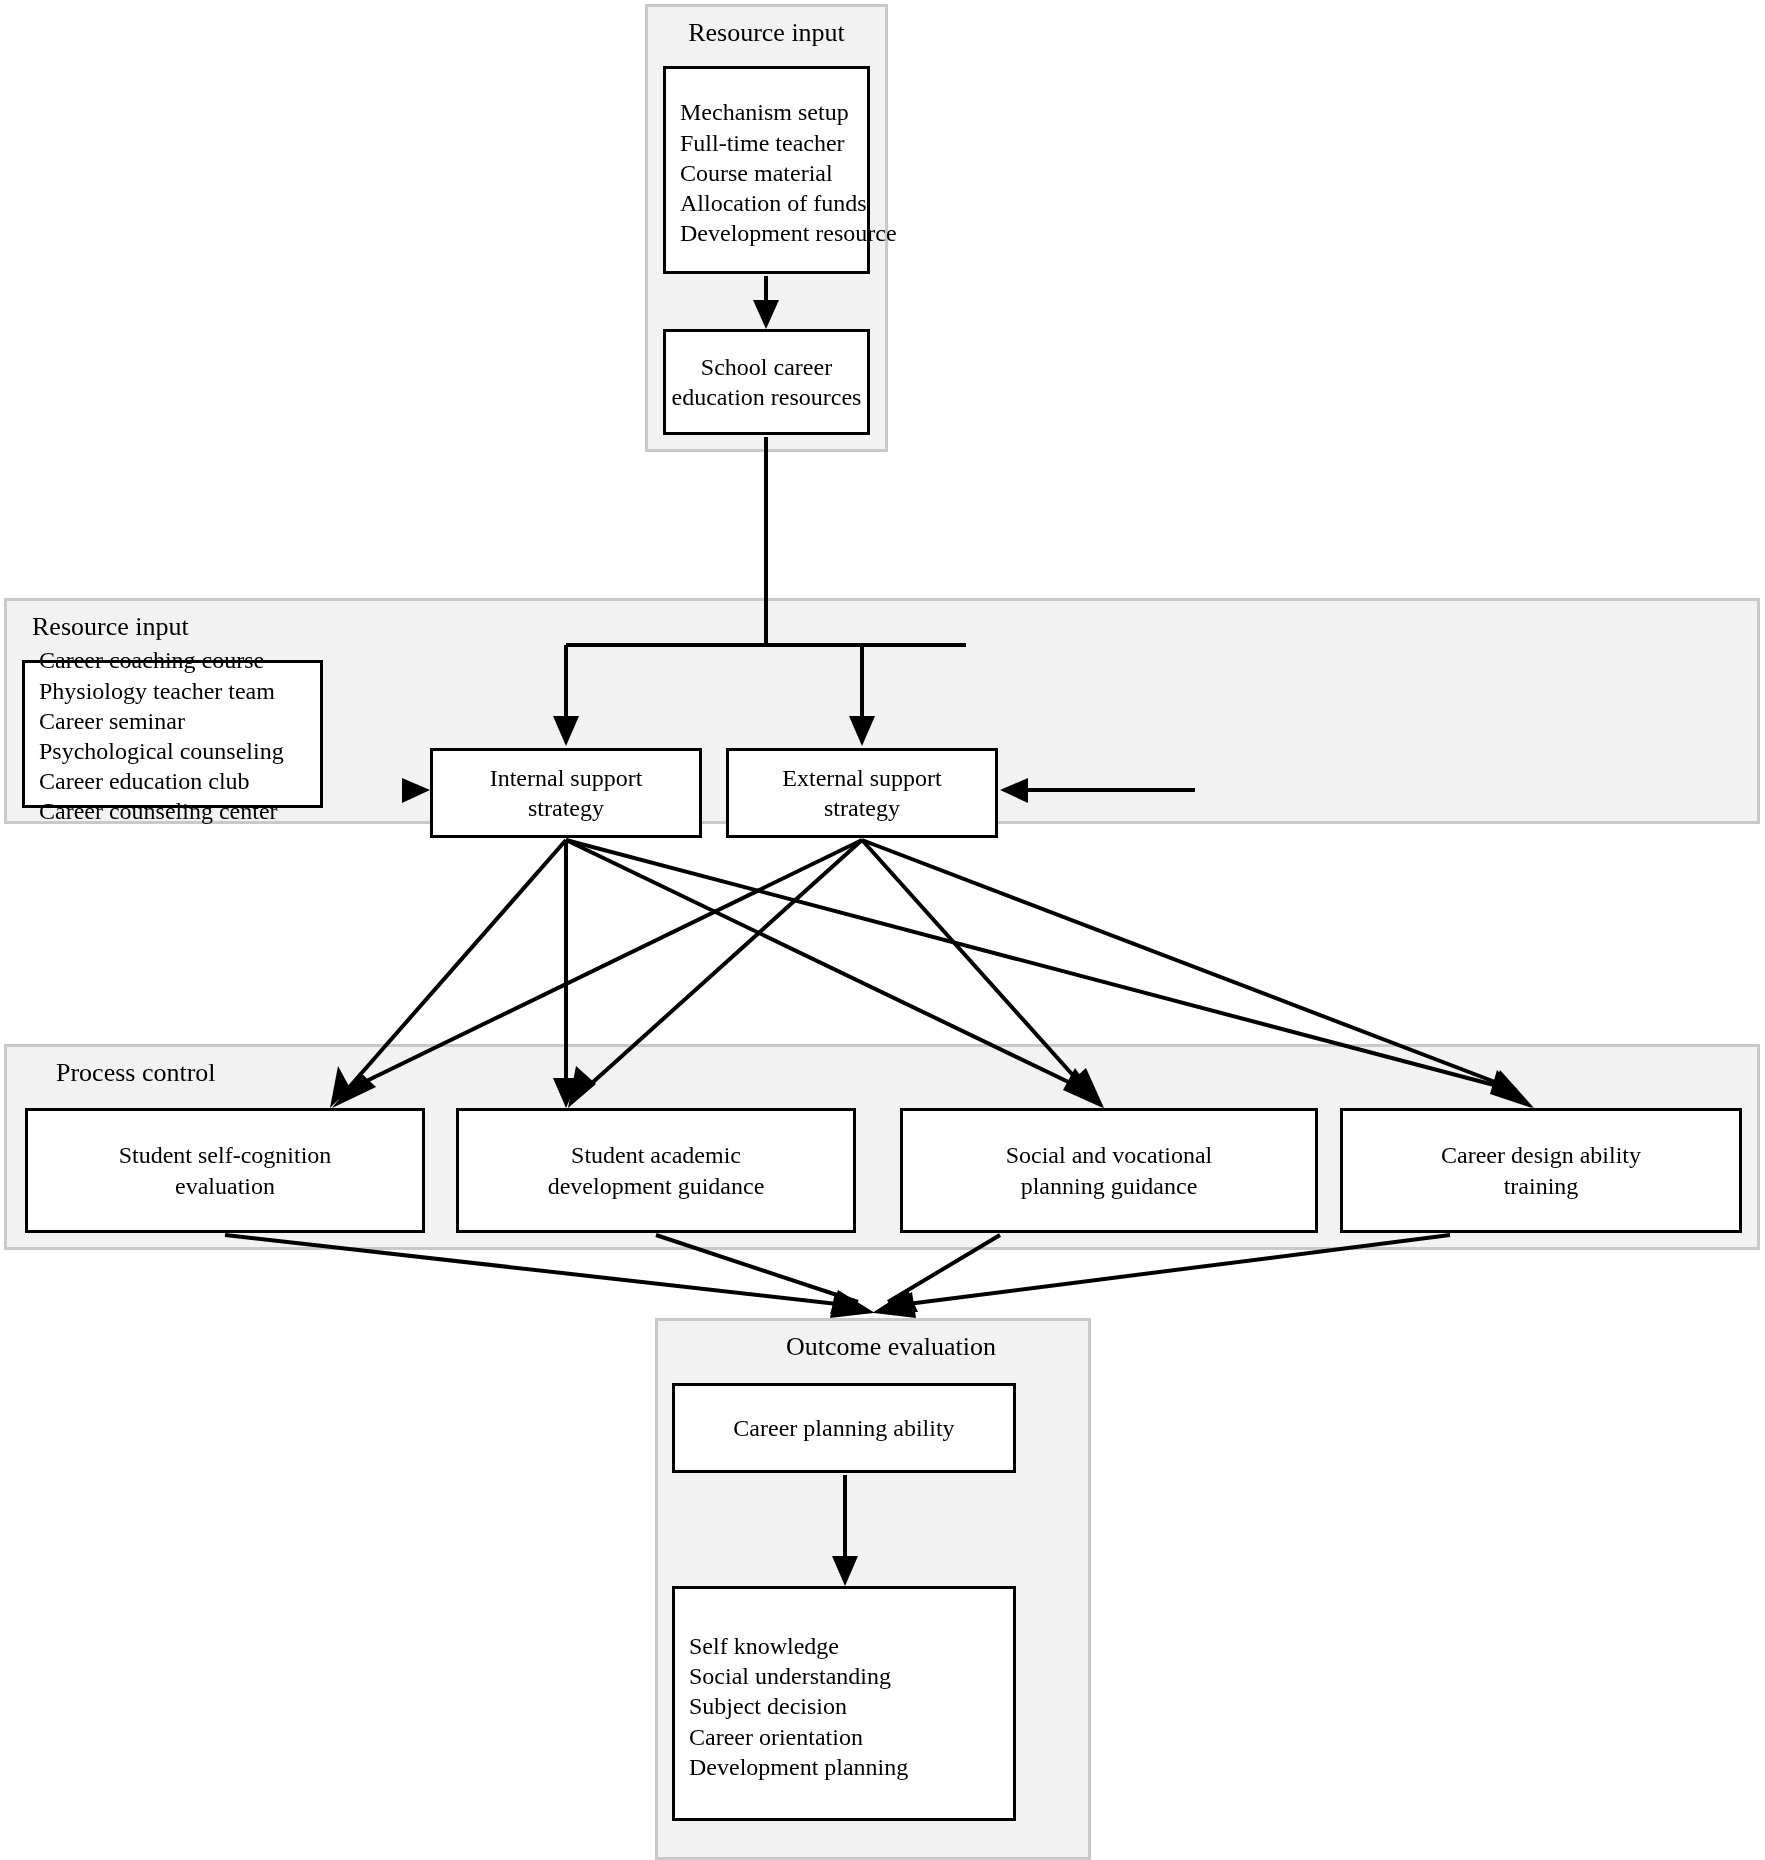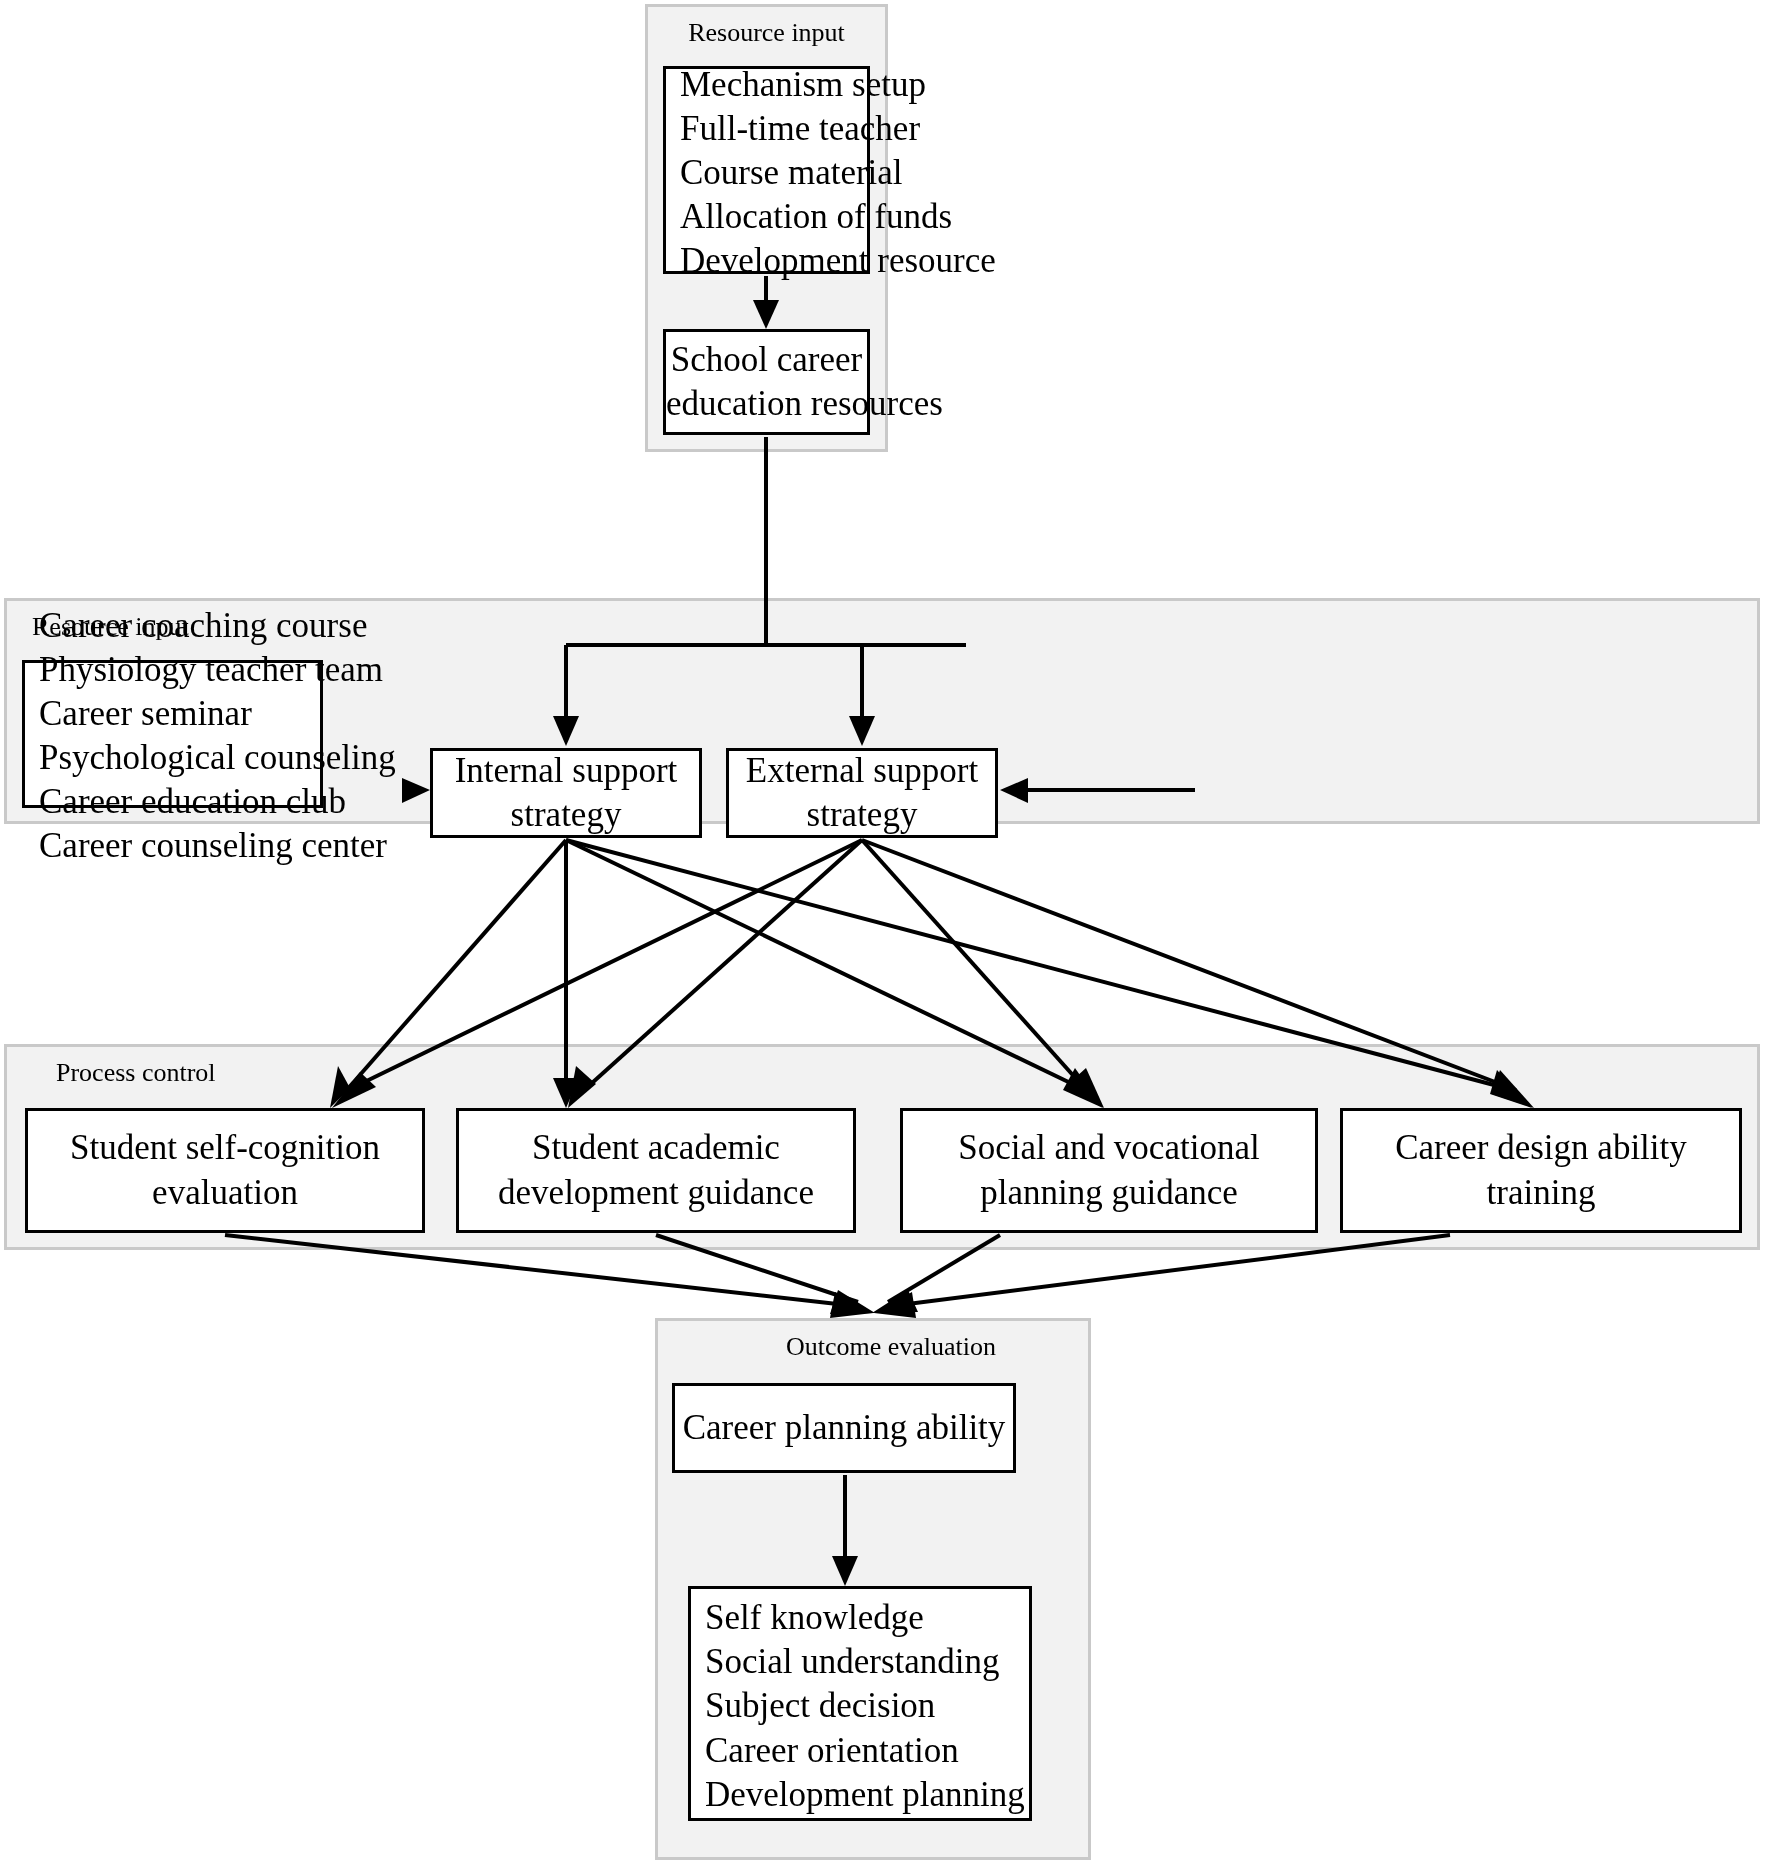--- a/index.html
+++ b/index.html
@@ -7,21 +7,21 @@
        font-family:"Liberation Serif","DejaVu Serif",serif;color:#000;}
   #stage{position:absolute;left:0;top:0;width:1765px;height:1860px;}
 
   .panel{position:absolute;background:#f2f2f2;border:3px solid #c9c9c9;box-sizing:border-box;}
   .panel-title{position:absolute;font-size:26px;line-height:1;white-space:nowrap;}
 
   .box{position:absolute;background:#ffffff;border:3px solid #000;box-sizing:border-box;
        display:flex;flex-direction:column;justify-content:center;}
   .box.center{align-items:center;text-align:center;}
   .box.left{align-items:flex-start;text-align:left;}
-  .box .ln{font-size:35px;line-height:1.26;white-space:nowrap;}
+  .box .ln{font-size:24px;line-height:1.26;white-space:nowrap;}
   .box.left{padding-left:14px;}
   .box.center .ln{width:100%;}
 
   svg.edges{position:absolute;left:0;top:0;width:1765px;height:1860px;overflow:visible;pointer-events:none;}
   svg.edges path,svg.edges line{stroke:#000;stroke-width:4;fill:none;}
   svg.edges polygon{fill:#000;}
 </style>
 </head>
 <body>
 
@@ -90,21 +90,21 @@
     <div class="ln">training</div>
   </div>
 
   <div class="panel" style="left:655px;top:1318px;width:436px;height:542px;"></div>
   <div class="panel-title" style="left:673px;top:1334px;width:436px;text-align:center;">Outcome evaluation</div>
 
   <div class="box center" style="left:672px;top:1383px;width:344px;height:90px;">
     <div class="ln">Career planning ability</div>
   </div>
 
-  <div class="box left" style="left:672px;top:1586px;width:344px;height:235px;padding-top:6px;margin-left:16px;">
+  <div class="box left" style="left:672px;top:1586px;width:344px;height:235px;padding-top:6px;">
     <div class="ln">Self knowledge</div>
     <div class="ln">Social understanding</div>
     <div class="ln">Subject decision</div>
     <div class="ln">Career orientation</div>
     <div class="ln">Development planning</div>
   </div>
 
   <svg class="edges" viewBox="0 0 1765 1860">
 
     <g>

